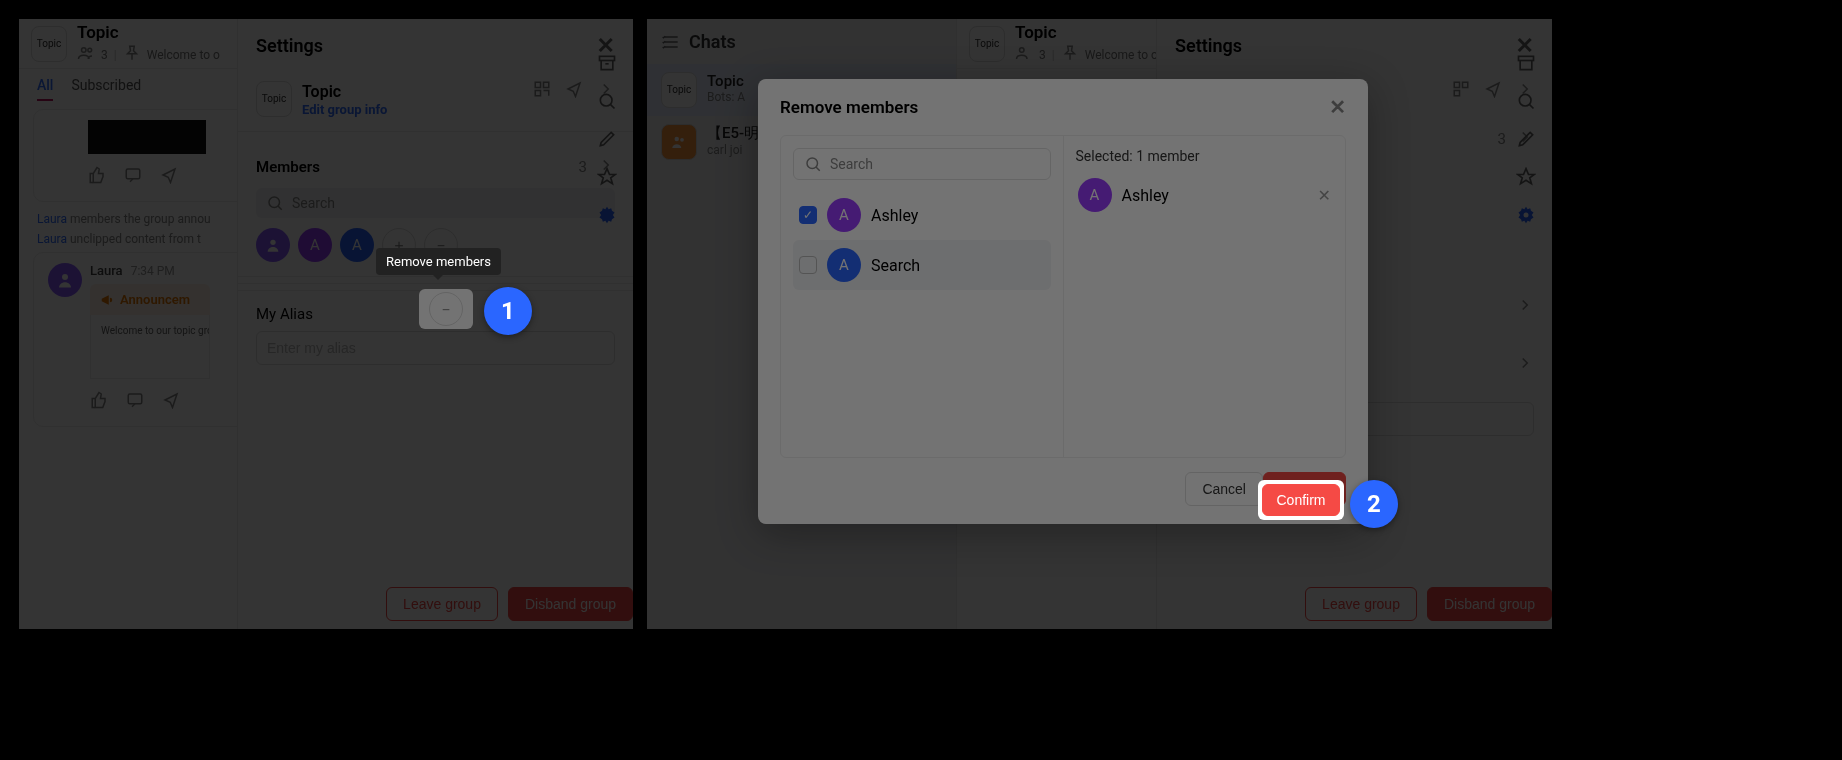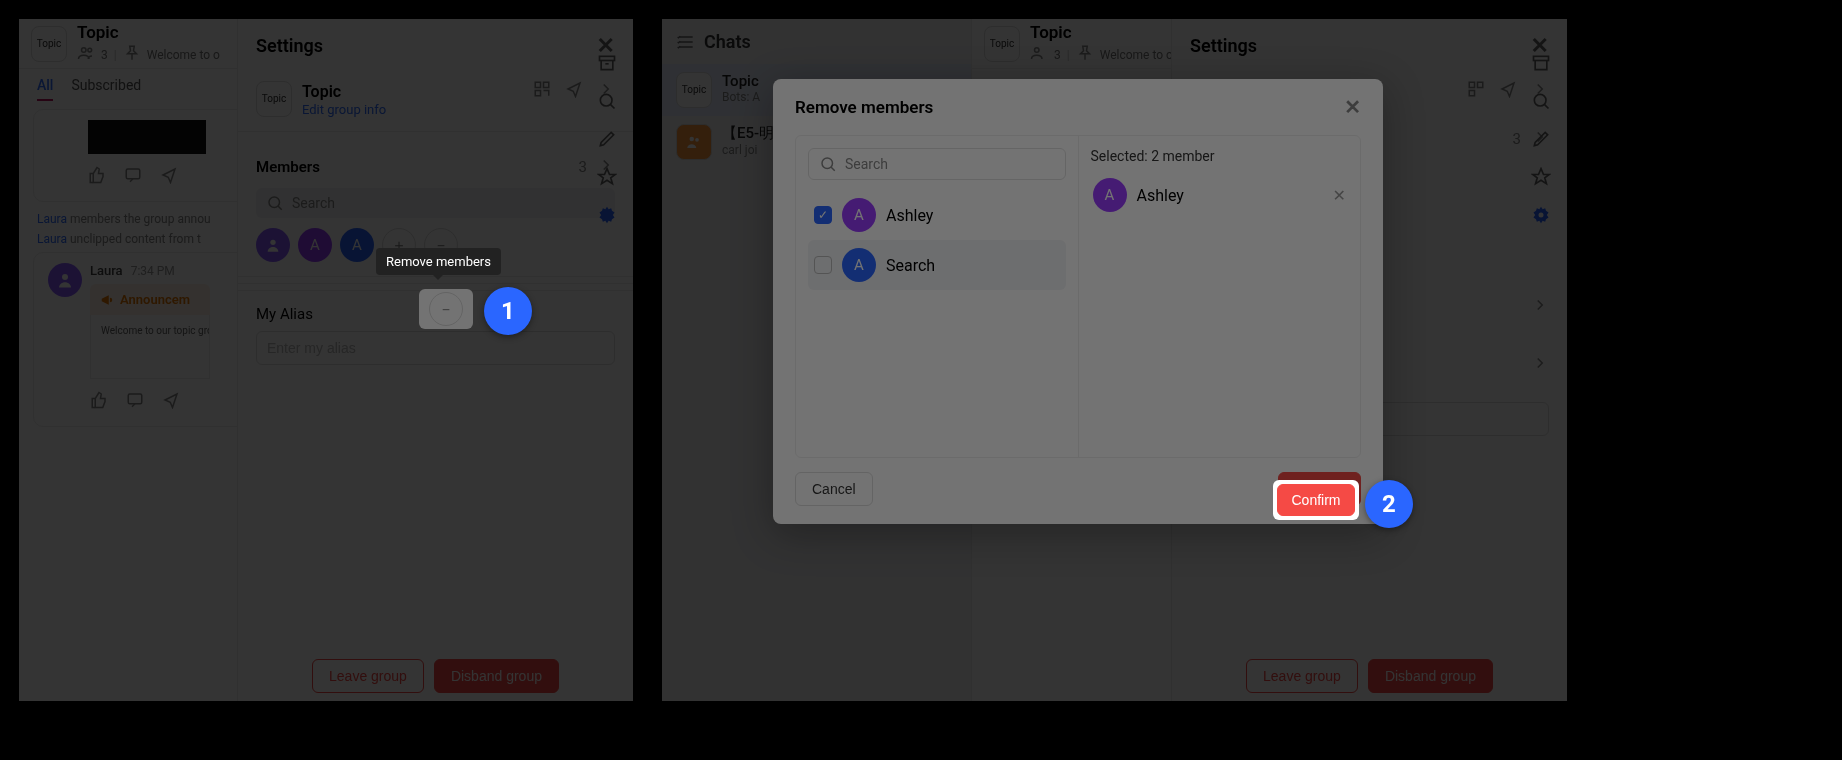--- a/index.html
+++ b/index.html
@@ -1,19 +1,19 @@
 <!DOCTYPE html>
 <html><head>
 <meta charset="utf-8">
 <style>
   * { box-sizing: border-box; margin: 0; padding: 0; }
   body { font-family: -apple-system, BlinkMacSystemFont, "Segoe UI", Roboto, sans-serif; background: #000; width: 1842px; height: 760px; overflow: hidden; position: relative; }
-  .stage { position: absolute; background: #fff; width: 614px; height: 682px; top: 19px; }
+  .stage { position: absolute; background: #fff; width: 614px; height: 610px; top: 19px; }
   .stage.left { left: 19px; }
-  .stage.right { left: 662px; width: 905px; padding-left: 28px; }
+  .stage.right { left: 647px; width: 905px; padding-left: 28px; }
 
   
   .l-top { height: 50px; border-bottom:1px solid #eee; display:flex; align-items:center; padding:0 12px; gap:10px; }
   .avatar-sq { width:36px; height:36px; border-radius:8px; background:#fff; border:1px solid #ddd; display:flex; align-items:center; justify-content:center; font-size:10px; color:#333; line-height:1; text-align:center;}
   .l-title { font-weight:600; font-size:17px; }
   .l-meta { display:flex; gap:6px; align-items:center; font-size:12px; color:#777; margin-top:2px;}
   .l-meta .sep { color:#ccc;}
   .tabs { display:flex; gap:18px; padding:8px 18px 0; font-size:14px; }
   .tab { padding-bottom:6px; color:#555; }
   .tab.active { color:#3370ff; border-bottom:2px solid #be185d; font-weight:500;}
@@ -27,37 +27,37 @@
   .av-c { width:34px;height:34px;border-radius:50%; background:#8a5cff; display:flex;align-items:center;justify-content:center;color:#fff;}
   .ann { background:#fff2e6; border-radius:6px 6px 0 0; padding:8px 10px; color:#e67700; font-weight:600; display:flex; gap:6px; align-items:center; width:120px; overflow:hidden;}
   .ann-body { border:1px solid #eee; border-top:0; background:#fff; padding:10px; font-size:10px; color:#666; width:120px; height:64px; white-space:nowrap; overflow:hidden;}
 
   
   .settings { position:absolute; right:0; top:0; bottom:0; width:396px; background:#fff; border-left:1px solid #eee; }
   .s-head { display:flex; align-items:center; justify-content:space-between; padding:14px 18px; font-size:18px; font-weight:600;}
   .s-head .x { font-size:22px; color:#666; cursor:pointer;}
   .s-block { padding: 8px 18px; }
   .s-topic { display:flex; align-items:center; gap:10px; }
-  .s-topic .edit { color:#3370ff; font-size:13px;}
+  .s-topic .edit { color:#3370ff; font-size:13px;font-weight:bold;}
   .row-h { display:flex; align-items:center; justify-content:space-between; font-size:15px; font-weight:600; padding:10px 0;}
   .row-h .rt { display:flex; gap:10px; align-items:center; color:#888; font-weight:400;}
   .search { display:flex; align-items:center; gap:8px; background:#f2f3f5; border-radius:6px; padding:6px 10px; color:#888; font-size:14px;}
   .chips { display:flex; gap:8px; margin-top:10px; align-items:center;}
   .chip { width:34px;height:34px;border-radius:50%; display:flex;align-items:center;justify-content:center; color:#fff; font-size:15px;}
   .chip.purple { background:#8a5cff;}
   .chip.violet { background:#9a3cff;}
   .chip.blue { background:#2a66ff;}
   .chip.plus { background:#fff; border:1px solid #ddd; color:#777;}
   .chip.minus { background:#fff; border:1px solid #ddd; color:#777;}
   .input { width:100%; border:1px solid #e0e0e0; border-radius:6px; padding:8px 10px; font-size:14px; color:#333; }
   .input::placeholder{color:#bbb;}
   .btn { border-radius:6px; padding:8px 16px; font-size:14px; background:#fff; cursor:pointer;}
   .btn.outline-red { border:1px solid #f54a45; color:#f54a45;}
   .btn.red { background:#f54a45; color:#fff; border:1px solid #f54a45;}
-  .btn-row { display:flex; gap:10px; justify-content:center; padding:16px 0 8px; position:absolute; bottom:0; left:0; right:0; background:#fff;}
+  .btn-row { display:flex; gap:10px; justify-content:flex-end; padding:16px 0 8px; position:absolute; bottom:0; left:0; right:0; background:#fff;}
   .divider { height:1px; background:#eee; margin:6px 0;}
 
   
   .iconcol { position:absolute; right:-40px; top:10px; width:40px; display:flex; flex-direction:column; gap:18px; align-items:center; color:#777;}
 
   
   .hl1-box { position:absolute; left:400px; top:270px; width:54px; height:40px; background:#fff; border-radius:6px; display:flex; align-items:center; justify-content:center; box-shadow:0 0 0 9999px rgba(0,0,0,0.55);}
   .tooltip { position:absolute; left:357px; top:229px; background:#222; color:#fff; font-size:13px; padding:6px 10px; border-radius:4px; z-index:50;}
   .tooltip:after{content:""; position:absolute; bottom:-5px; left:50%; margin-left:-5px; border:5px solid transparent; border-top-color:#222; border-bottom:none;}
   .badge { position:absolute; width:48px;height:48px;border-radius:50%; background:#2a66ff; color:#fff; display:flex; align-items:center; justify-content:center; font-size:24px; font-weight:700; box-shadow:0 2px 6px rgba(0,0,0,0.4); z-index:60;}
@@ -80,21 +80,21 @@
   .m-left { flex:1; border-right:1px solid #eee; padding:12px;}
   .m-right { flex:1; padding:12px;}
   .m-search { display:flex; gap:8px; align-items:center; border:1px solid #e0e0e0; border-radius:6px; padding:6px 10px; font-size:14px; color:#888;}
   .m-row { display:flex; align-items:center; gap:10px; padding:8px 6px; border-radius:6px;}
   .m-row.hover { background:#f2f3f5;}
   .cb { width:18px;height:18px;border-radius:4px; border:1.5px solid #bbb; display:flex; align-items:center; justify-content:center;}
   .cb.checked { background:#2a66ff; border-color:#2a66ff; color:#fff; font-size:12px;}
   .sel-h { font-size:14px; color:#333; margin-bottom:8px;}
   .sel-row { display:flex; align-items:center; gap:10px; padding:6px 2px;}
   .sel-x { margin-left:auto; color:#999; font-size:16px; cursor:pointer;}
-  .m-foot { display:flex; justify-content:space-between; gap:0; padding:14px 22px 18px;}
+  .m-foot { display:flex; justify-content:flex-end; gap:0; padding:14px 22px 18px;}
   .btn.plain { border:1px solid #ddd; color:#333;}
 
   
   .hl2-box { position:absolute; background:#fff; border-radius:6px; box-shadow:0 0 0 9999px rgba(0,0,0,0.55); padding:4px;}
   .ic { width:18px; height:18px; display:inline-block;}
   svg { display:block;}
 </style>
 </head>
 <body>
 
@@ -463,21 +463,21 @@
           <div class="chip violet" style="width:34px;height:34px;">A</div>
           <span>Ashley</span>
         </div>
         <div class="m-row hover">
           <div class="cb"></div>
           <div class="chip blue" style="width:34px;height:34px;">A</div>
           <span>Search</span>
         </div>
       </div>
       <div class="m-right">
-        <div class="sel-h">Selected: 2 member</div>
+        <div class="sel-h">Selected: 1 member</div>
         <div class="sel-row">
           <div class="chip violet" style="width:34px;height:34px;">A</div>
           <span>Ashley</span>
           <span class="sel-x">✕</span>
         </div>
       </div>
     </div>
     <div class="m-foot">
       <button class="btn plain">Cancel</button>
       <button class="btn red">Confirm</button>

